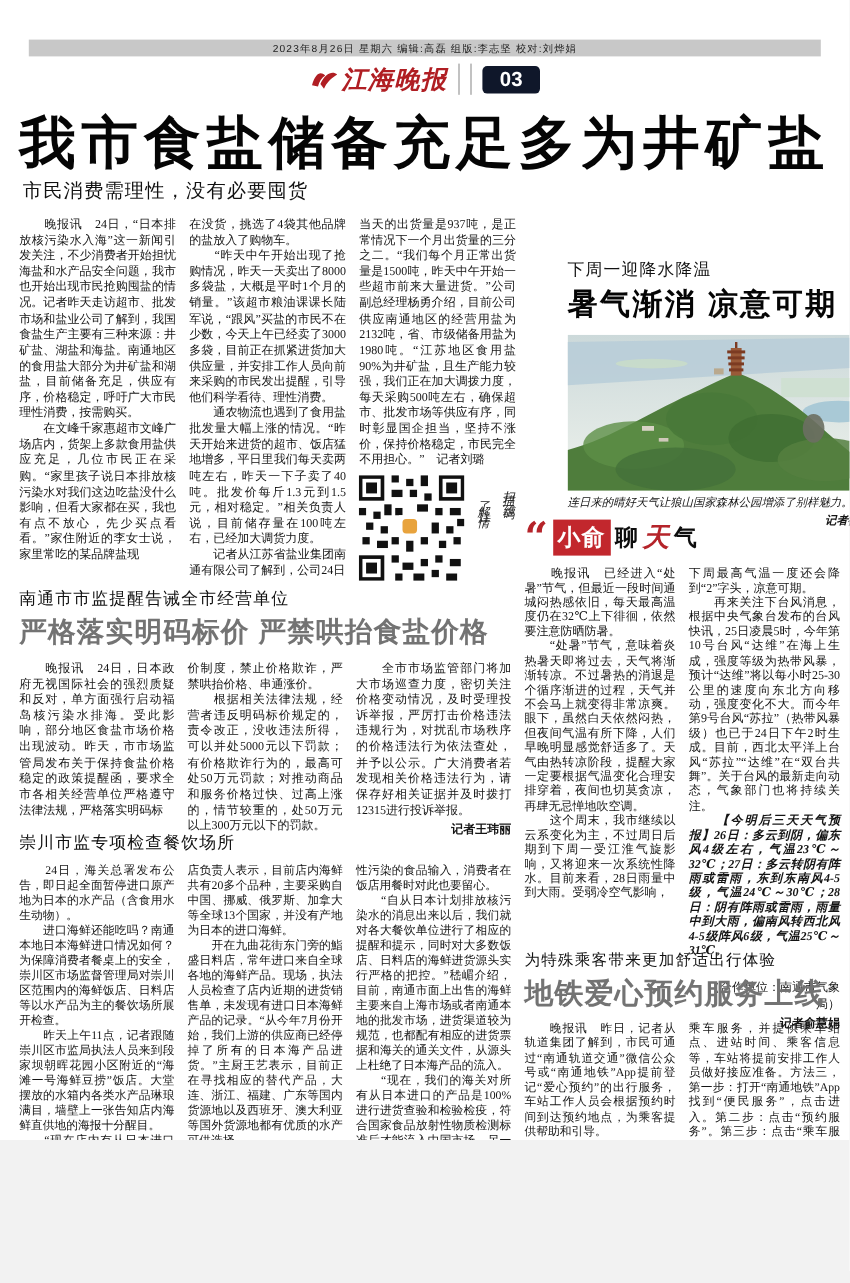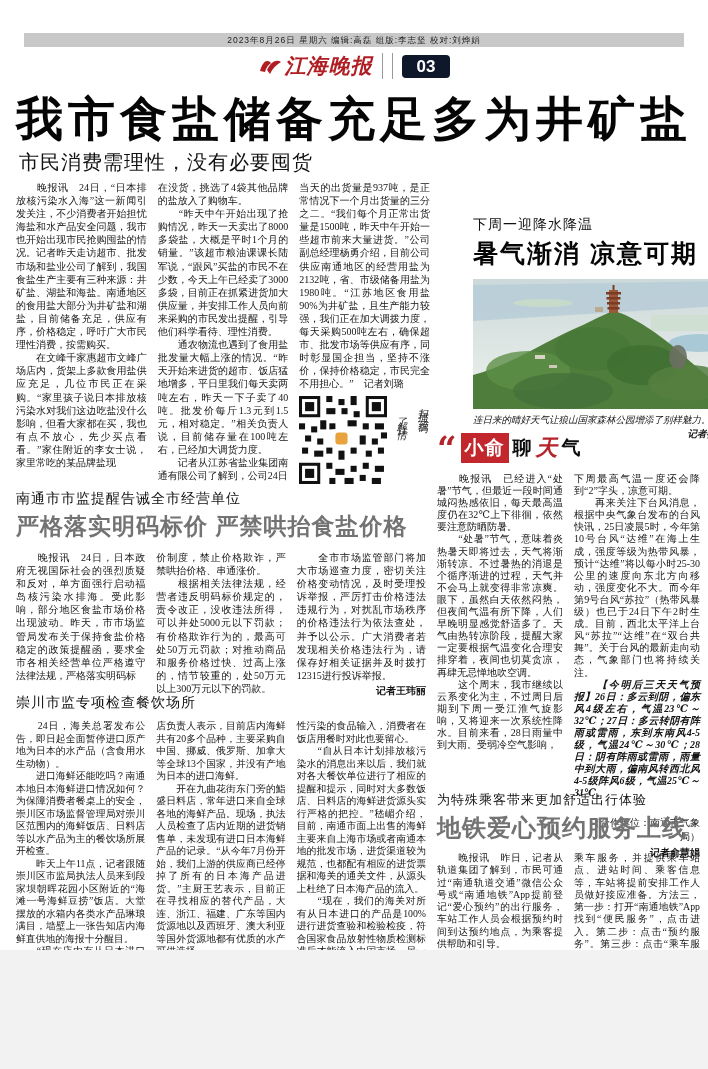--- a/index.html
+++ b/index.html
@@ -16,21 +16,21 @@
   .logo-text{color:#b01e23;font-size:21px;font-weight:bold;font-style:italic;letter-spacing:1px;}
   .m-sep{width:1px;height:26px;background:#9a9a9a;}
   .m-section{font-size:26px;font-weight:bold;letter-spacing:3px;color:#0d0d0d;}
   .m-pageno{background:#0f172a;color:#fff;font-family:"Liberation Sans",sans-serif;font-weight:bold;
             font-size:17px;line-height:1;padding:3px 15px;border-radius:4px;}
   
   .main-headline{position:absolute;left:16px;top:88px;width:684px;white-space:nowrap;
                  font-family:"Liberation Sans","DejaVu Sans",sans-serif;font-weight:bold;
                  font-size:47px;letter-spacing:5px;color:#050505;}
   .main-subhead{position:absolute;left:19px;top:149px;font-family:Liberation Serif, serif;
-                font-size:20px;letter-spacing:1px;color:#111;}
+                font-size:16px;letter-spacing:1px;color:#111;}
   .cols{display:flex;gap:11px;}
   .col{flex:1;min-width:0;}
   .bodytext{font-size:10px;line-height:13.1px;text-align:justify;white-space:pre-line;}
   .main-cols{position:absolute;left:16px;top:181px;width:414px;}
   
   .qr-row{margin-top:5px;display:flex;gap:7px;align-items:flex-start;}
   .vtext{writing-mode:vertical-lr;font-style:italic;font-size:10px;letter-spacing:4px;color:#222;}
   .vtext.detail{height:32px;margin-top:14px;}
   .vtext.scan{height:90px;margin-top:4px;}
   

